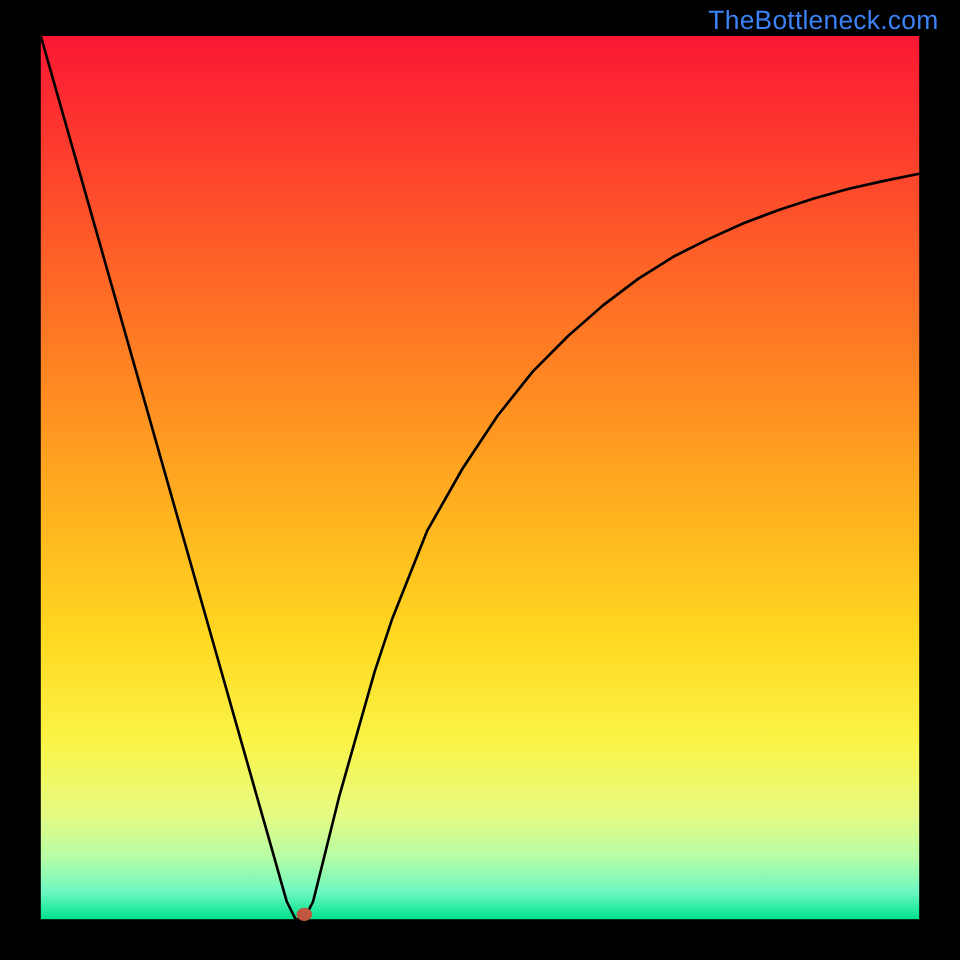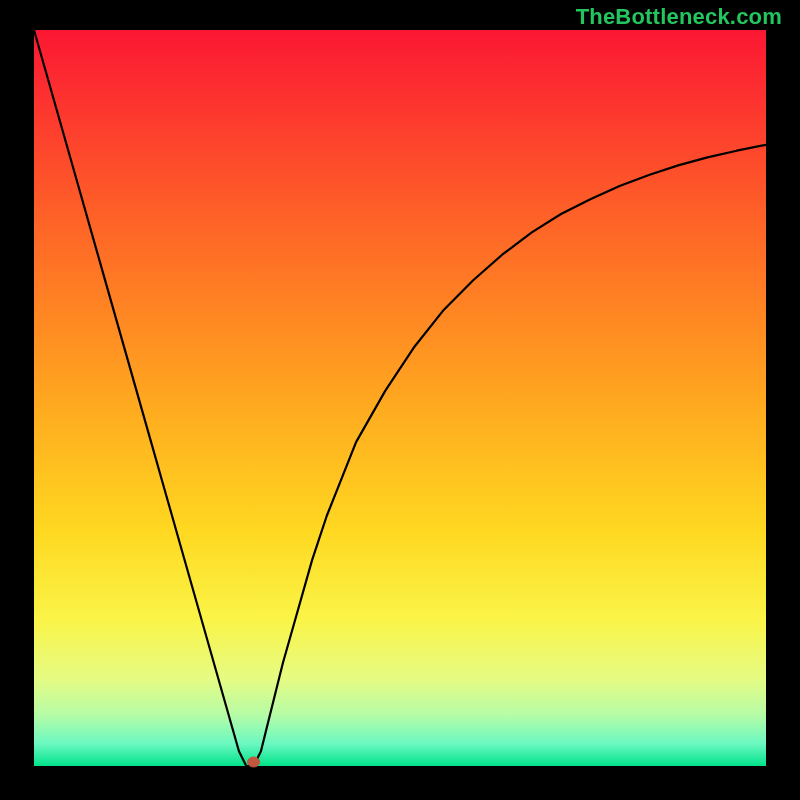--- a/index.html
+++ b/index.html
@@ -14,23 +14,23 @@
   .frame {
     position: relative;
     width: 800px;
     height: 800px;
     background: #000;
   }
   .watermark {
     position: absolute;
     top: 4px;
     right: 18px;
-    color: #22c55e;
+    color: #3b82f6;
     font-size: 22px;
-    font-weight: 700;
+    font-weight: 400;
     letter-spacing: 0.2px;
     user-select: none;
   }
   .plot-area {
     position: absolute;
     left: 34px;
     top: 30px;
     width: 732px;
     height: 736px;
     background: linear-gradient(to bottom,

